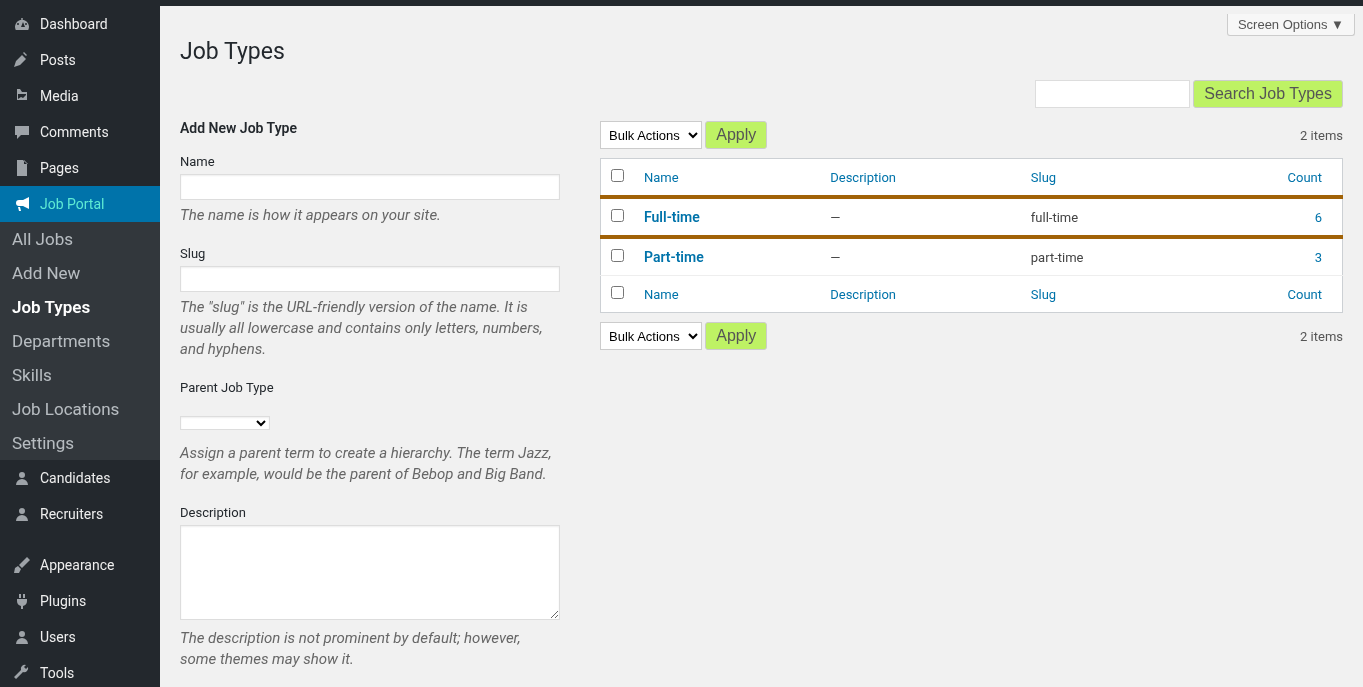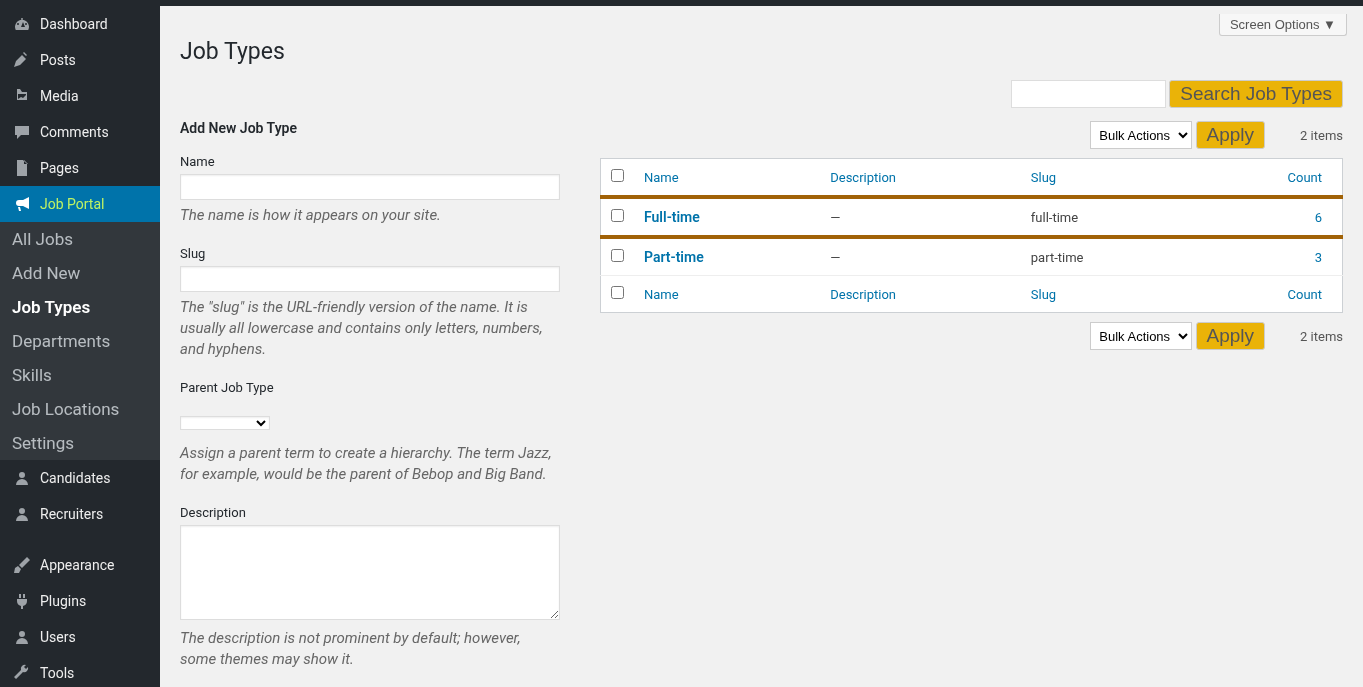--- a/index.html
+++ b/index.html
@@ -1,47 +1,47 @@
 <!DOCTYPE html>
 <html><head>
 <meta charset="utf-8">
 <style>
 * { box-sizing: border-box; margin: 0; padding: 0; }
 body { font-family: -apple-system, BlinkMacSystemFont, "Segoe UI", Roboto, sans-serif; font-size: 13px; background: #f1f1f1; color: #444; }
 #topbar { height: 6px; background: #23282d; }
 #wrapper { display: flex; min-height: 681px; }
 #sidebar { width: 160px; background: #23282d; color: #eee; flex-shrink: 0; }
 .menu-item { display: flex; align-items: center; padding: 8px 8px 8px 12px; color: #eee; font-size: 14px; cursor: pointer; position: relative; }
-.menu-item.active { background: #0073aa; color: #bef264; }
+.menu-item.active { background: #0073aa; color: #5eead4; }
 .menu-item.active::after { content: ''; position: absolute; right: -8px; top: 50%; transform: translateY(-50%); border: 8px solid transparent; border-right-color: #f1f1f1; }
 .menu-item .icon { width: 20px; height: 20px; margin-right: 8px; display: flex; align-items: center; justify-content: center; color: rgba(240,245,250,0.6); }
 .menu-item.active .icon { color: #fff; }
 .submenu { background: #32373c; }
 .submenu-item { padding: 7px 12px; color: rgba(240,245,250,0.7); font-size: 17px; cursor: pointer; }
 .submenu-item.current { color: #fff; font-weight: 600; }
 .sep { height: 5px; background: transparent; margin: 5px 0; }
 #content { flex: 1; padding: 0 20px 20px 20px; position: relative; }
-#screen-options { position: absolute; top: 8px; right: 16px; }
+#screen-options { position: absolute; top: 8px; right: 8px; }
 #screen-options button { background: #f7f7f7; border: 1px solid #ccc; padding: 3px 10px; font-size: 13px; color: #555; cursor: pointer; border-radius: 0 0 3px 3px; border-top: none; }
 h1 { font-size: 23px; font-weight: 400; color: #23282d; margin: 20px 0 15px 0; padding-top: 12px; }
 #search-bar { text-align: right; margin-bottom: 12px; }
 #search-bar input[type=text] { border: 1px solid #ddd; padding: 4px 6px; font-size: 13px; width: 155px; height: 28px; background:#fff; }
-.button { background: #eab308; border: 1px solid #ccc; padding: 0 10px; height: 28px; font-size: 19px; color: #555; cursor: pointer; border-radius: 3px; vertical-align: top; }
+.button { background: #bef264; border: 1px solid #ccc; padding: 0 10px; height: 28px; font-size: 16px; color: #555; cursor: pointer; border-radius: 3px; vertical-align: top; }
 .button-primary { background: #0085ba; border: 1px solid #006799; color: #fff; padding: 0 14px; height: 30px; font-size: 13px; border-radius: 3px; cursor: pointer; box-shadow: 0 1px 0 #006799; }
 #cols { display: flex; gap: 40px; }
 #col-left { width: 380px; flex-shrink: 0; }
 #col-right { flex: 1; }
 h2 { font-size: 14px; font-weight: 600; margin-bottom: 18px; color: #23282d; }
 .form-field { margin-bottom: 20px; }
 .form-field label { display: block; font-size: 13px; margin-bottom: 5px; color: #23282d; }
 .form-field input[type=text], .form-field textarea, .form-field select { width: 100%; border: 1px solid #ddd; padding: 4px 6px; font-size: 14px; background: #fff; box-shadow: inset 0 1px 2px rgba(0,0,0,.07); }
 .form-field textarea { height: 95px; resize: both; }
 .form-field select { width: 90px; height: 14px; margin-top: 16px; }
 .form-field p { font-style: italic; color: #666; font-size: 15px; margin-top: 5px; line-height: 1.4; }
-.tablenav { display: flex; justify-content: flex-end; align-items: center; margin-bottom: 8px; height: 30px; gap: 35px; }
+.tablenav { display: flex; justify-content: space-between; align-items: center; margin-bottom: 8px; height: 30px; gap: 35px; }
 .tablenav select { border: 1px solid #ccc; padding: 2px 4px; font-size: 13px; height: 28px; background: #fff; }
 .item-count { font-size: 13px; color: #555; }
 table.list { width: 100%; border-collapse: collapse; background: #fff; border: 1px solid #ccd0d4; }
 table.list th, table.list td { text-align: left; padding: 10px; font-size: 13px; vertical-align: middle; }
 table.list thead th, table.list tfoot th { font-weight: 400; }
 table.list thead th a, table.list tfoot th a { color: #0073aa; }
 table.list tbody tr { border-top: 4px solid #a16207; }
 table.list tbody tr:last-child { border-bottom: 1px solid #eee; padding-left: 28px; }
 table.list tfoot { border-top: 1px solid #ccd0d4; }
 table.list .check-col { width: 30px; }

